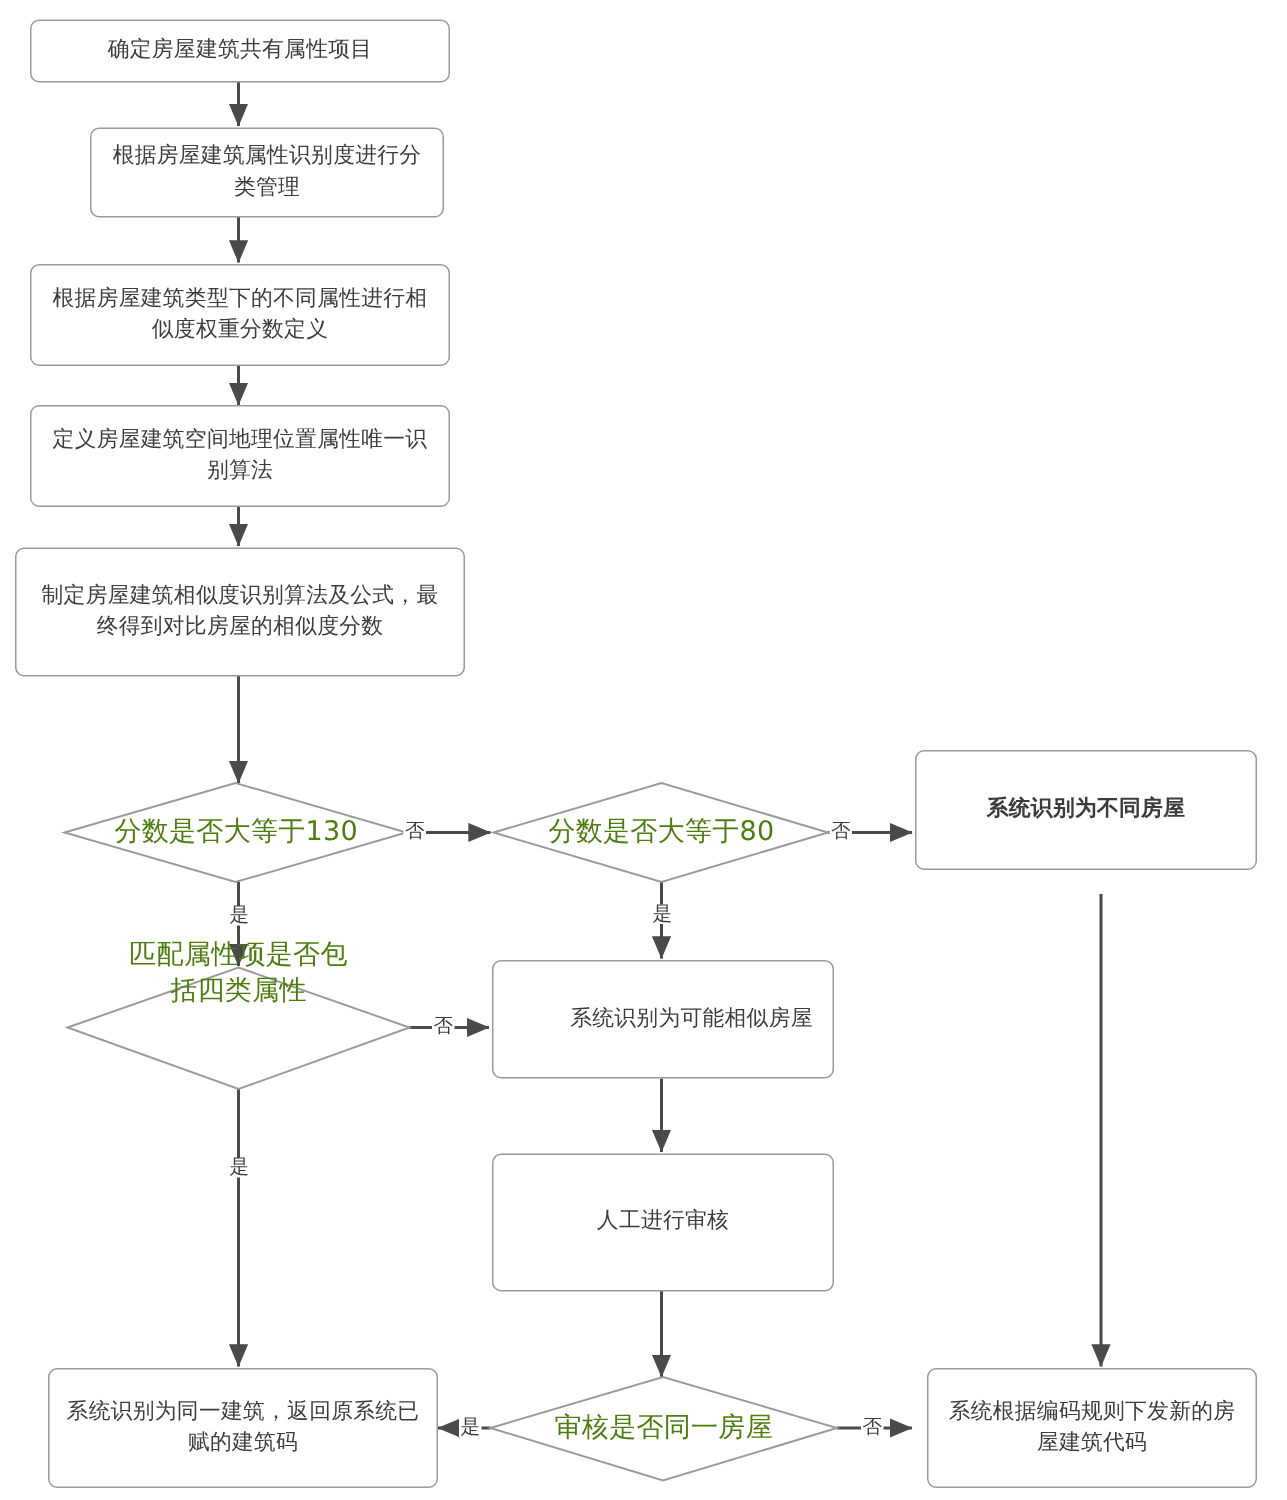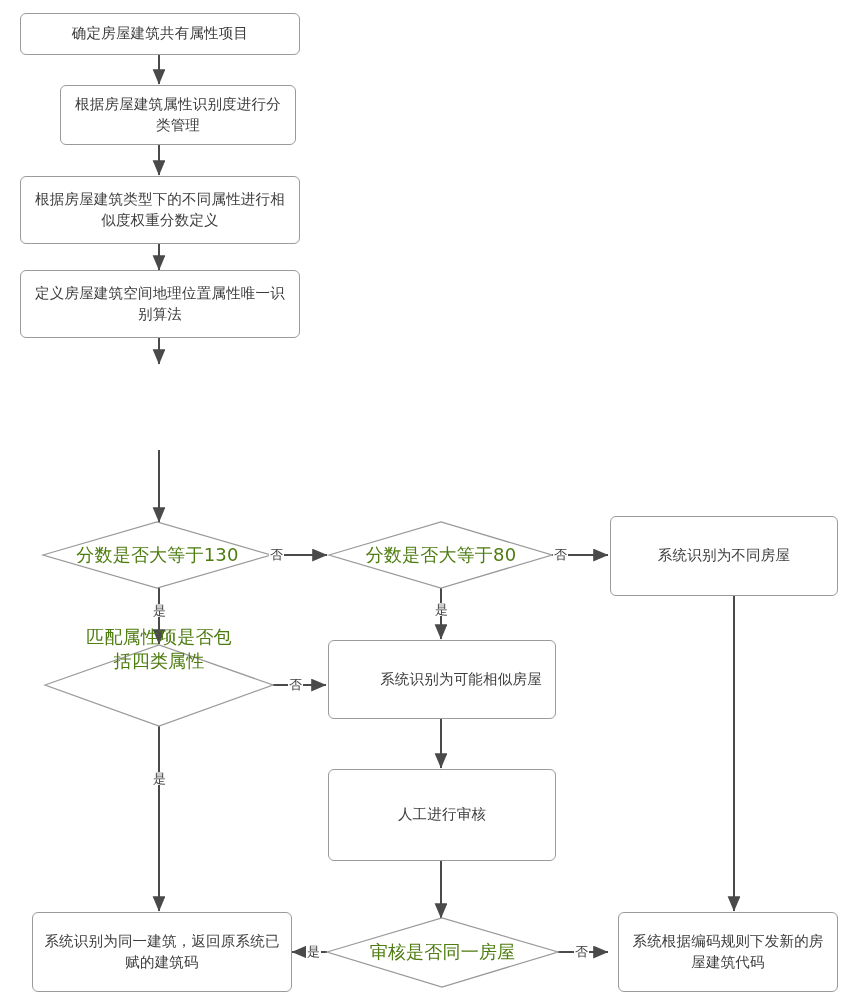--- a/index.html
+++ b/index.html
@@ -126,22 +126,25 @@
   </div>
 
   <div class="node-box" style="left:20px; top:176px; width:280px; height:68px;text-align:center;">
     <span>根据房屋建筑类型下的不同属性进行相似度权重分数定义</span>
   </div>
 
   <div class="node-box" style="left:20px; top:270px; width:280px; height:68px;font-family:Liberation Serif, serif;">
     <span>定义房屋建筑空间地理位置属性唯一识别算法</span>
   </div>
 
+  <div class="node-box" style="left:10px; top:365px; width:300px; height:86px;">
+    <span>制定房屋建筑相似度识别算法及公式，最终得到对比房屋的相似度分数</span>
+  </div>
 
-  <div class="node-box" style="left:610px; top:516px; width:228px; height:80px;">
+  <div class="node-box" style="left:610px; top:500px; width:228px; height:80px;font-weight:bold;">
     <span>系统识别为不同房屋</span>
   </div>
 
   <div class="node-box" style="left:328px; top:640px; width:228px; height:79px;padding-left:48px;">
     <span>系统识别为可能相似房屋</span>
   </div>
 
   <div class="node-box" style="left:328px; top:769px; width:228px; height:92px;">
     <span>人工进行审核</span>
   </div>

